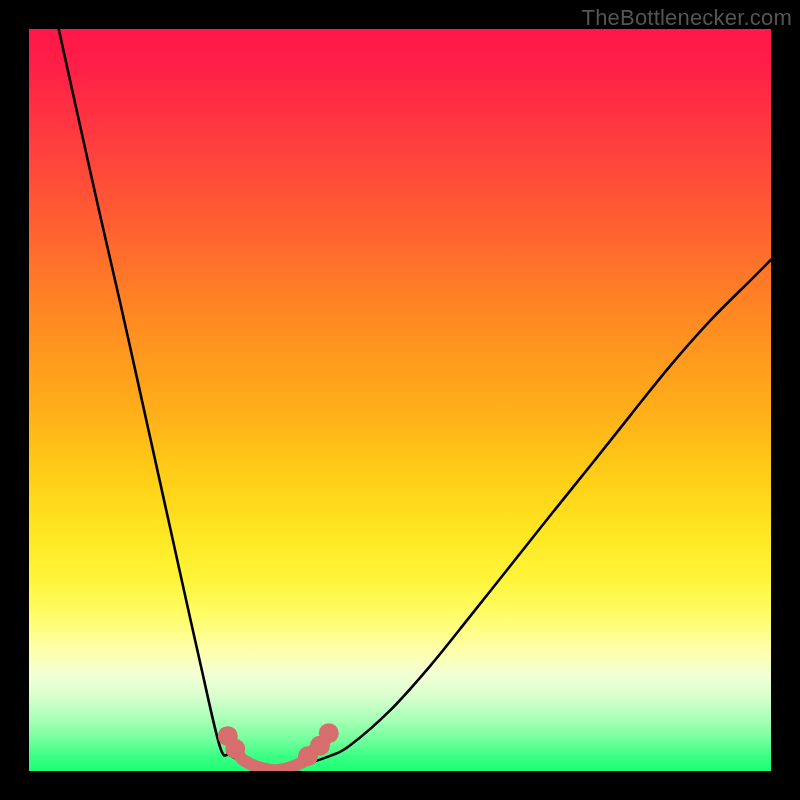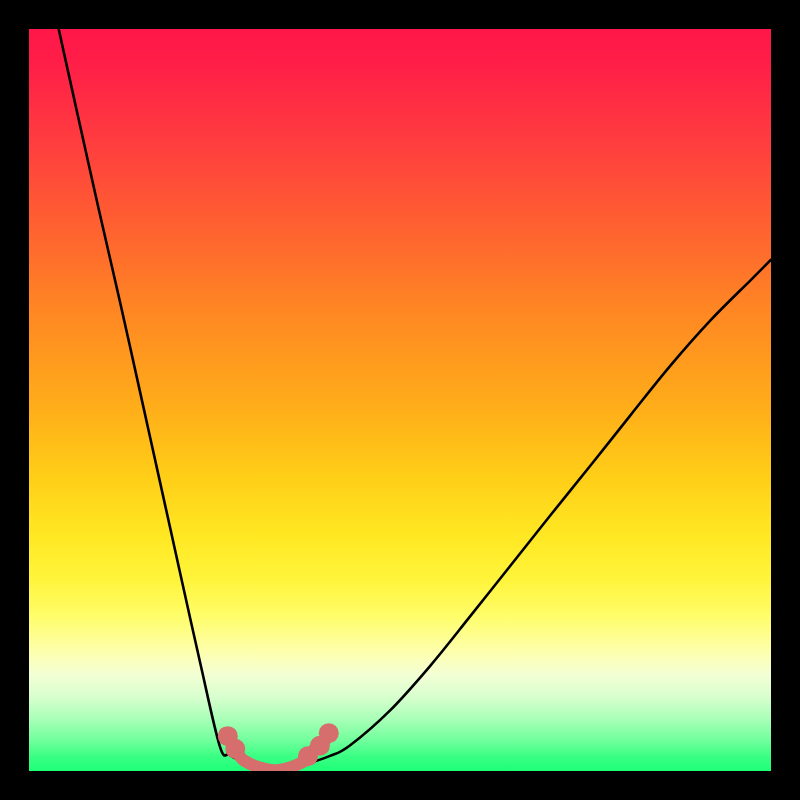--- a/index.html
+++ b/index.html
@@ -74,13 +74,14 @@
         <path d="M 29.68 0 C 33.286120000000004 16.29432, 42.501760000000004 58.06891999999999, 49.714000000000006 90.524 C 56.92624000000001 122.97908000000001, 62.40220000000001 147.85092000000003, 69.748 180.30600000000004 C 77.0938 212.76108000000005, 83.1782 238.37492, 90.524 270.83 C 97.8698 303.28508, 103.34575999999998 328.15691999999996, 110.55799999999999 360.61199999999997 C 117.77024 393.06708, 123.37976 418.54735999999997, 130.592 451.13599999999997 C 137.80424000000002 483.72463999999997, 143.41376 509.20491999999996, 150.626 541.66 C 157.83824 574.11508, 163.44776 599.92184, 170.66 631.442 C 177.87224 662.96216, 185.35160000000002 699.80988, 190.69400000000002 716.772 C 196.03640000000001 733.7341200000001, 196.73388 723.0048, 200.34 725.676 C 203.94612 728.3472, 207.12187999999998 729.6086, 210.72799999999998 731.612 C 214.33411999999998 733.6153999999999, 216.76788 735.33684, 220.374 736.806 C 223.98012 738.27516, 227.15588 738.83908, 230.762 739.774 C 234.36812 740.70892, 238.67172000000002 741.59932, 240.40800000000002 742" fill="none" stroke="#000" stroke-width="2.6" stroke-linecap="round"></path>
         <path d="M 240.40800000000002 742 C 244.01412000000002 741.46576, 253.22976000000003 740.50116, 260.442 739.032 C 267.65424 737.56284, 273.26375999999993 735.97496, 280.47599999999994 733.838 C 287.68823999999995 731.7010399999999, 293.29776000000004 730.2318799999999, 300.51000000000005 727.16 C 307.72224000000006 724.08812, 309.72564000000006 724.91916, 320.54400000000004 716.772 C 331.36236 708.6248400000001, 346.05395999999996 696.32248, 360.61199999999997 681.898 C 375.17004 667.47352, 386.86396 653.73168, 401.422 636.636 C 415.98004000000003 619.54032, 427.06551999999994 604.9526000000001, 441.48999999999995 586.922 C 455.91447999999997 568.8914, 467.13352 554.63016, 481.558 536.466 C 495.98248 518.30184, 507.20151999999996 504.0406, 521.626 486.01 C 536.05048 467.9794, 547.2695199999999 454.3266, 561.694 436.296 C 576.11848 418.2654, 587.3375199999999 403.8706, 601.762 385.84000000000003 C 616.18648 367.80940000000004, 627.40552 353.22168, 641.83 336.126 C 656.2544800000001 319.03031999999996, 667.47352 306.2234, 681.898 290.86400000000003 C 696.32248 275.50460000000004, 711.14764 261.61436000000003, 721.966 250.796 C 732.78436 239.97763999999998, 738.39388 234.36811999999995, 742 230.76199999999994" fill="none" stroke="#000" stroke-width="2.6" stroke-linecap="round"></path>
         <path d="M 195.888 704.158 C 196.68936 705.4936, 198.60372 708.77324, 200.34 711.578 C 202.07628 714.38276, 203.66415999999998 716.93524, 205.53399999999996 719.74 C 207.40383999999995 722.54476, 208.99172 725.0230399999999, 210.72799999999998 727.16 C 212.46427999999997 729.29696, 212.50879999999998 729.87572, 215.17999999999998 731.612 C 217.85119999999998 733.3482799999999, 221.82831999999996 735.33684, 225.56799999999998 736.806 C 229.30768 738.27516, 232.34988 738.97264, 235.95600000000002 739.774 C 239.56212000000002 740.57536, 241.99588 741.258, 245.602 741.258 C 249.20812 741.258, 252.38387999999998 740.57536, 255.98999999999998 739.774 C 259.59612 738.97264, 262.02987999999993 738.27516, 265.63599999999997 736.806 C 269.24212 735.33684, 273.35280000000006 733.3482799999999, 276.02400000000006 731.612 C 278.69520000000006 729.87572, 278.73972 729.29696, 280.47599999999994 727.16 C 282.2122799999999 725.0230399999999, 282.86524000000003 722.54476, 285.67 719.74 C 288.47476 716.93524, 293.3868 714.38276, 296.058 711.578 C 298.7292 708.77324, 299.70864000000006 705.4936, 300.51000000000005 704.158" fill="none" stroke="#d56e6d" stroke-width="12" stroke-linecap="round" stroke-linejoin="round"></path>
         <circle cx="198.85600000000002" cy="707.126" r="10" fill="#d56e6d"></circle>
         <circle cx="206.276" cy="719.74" r="10" fill="#d56e6d"></circle>
         <circle cx="278.992" cy="727.16" r="10" fill="#d56e6d"></circle>
         <circle cx="290.86400000000003" cy="716.772" r="10" fill="#d56e6d"></circle>
         <circle cx="299.768" cy="704.158" r="10" fill="#d56e6d"></circle>
       </svg>
   </div>
+  <div class="watermark">TheBottlenecker.com</div>
 </div>
 
 </body></html>

